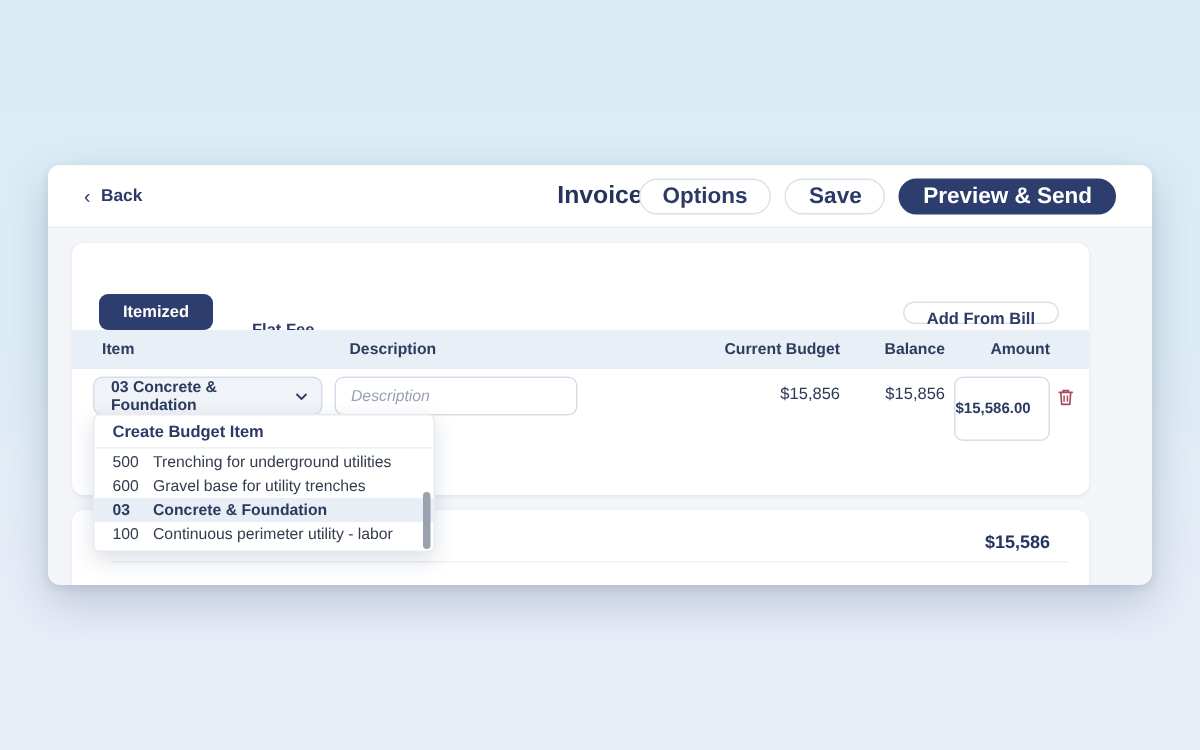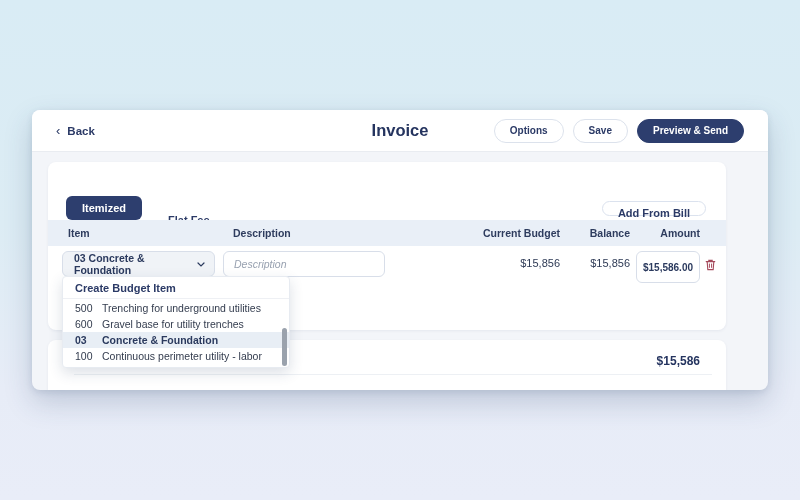--- a/index.html
+++ b/index.html
@@ -45,21 +45,21 @@
   .header-actions {
     margin-left: auto;
     display: flex; align-items: center; gap: 9px;
     position: relative; z-index: 2;
   }
   .pill-btn {
     height: 24px; line-height: 22px;
     padding: 0 15px;
     border: 1px solid #dce2ec; border-radius: 13px;
     background: #fff; color: #2b3a66;
-    font-size: 10px; font-weight: bold;
+    font-size: 15px; font-weight: bold;
     font-family: inherit; cursor: pointer;
   }
   .pill-btn.primary {
     background: #2d3e6e; border-color: #2d3e6e; color: #ffffff;
   }
 
   
   .card {
     position: absolute; left: 16px; width: 678px;
     background: #ffffff; border-radius: 8px;
@@ -120,24 +120,24 @@
   }
   .desc-input::placeholder { color: #98a1b0; font-style: italic; }
   .cell-val {
     position: absolute; top: 95px;
     font-size: 11px; color: #2e3a55;
   }
   .cell-budget { right: 166px; }
   .cell-balance { right: 96px; }
   .amount-input {
     position: absolute; right: 26px; top: 89px;
-    width: 64px; height: 32px;
+    width: 64px; height: 43px;
     background: #fff; border: 1px solid #d8dee9; border-radius: 6px;
     font-size: 10px; color: #2b3a5e; font-family: inherit;
-    text-align: center; font-weight: bold;
+    text-align: left; font-weight: bold;
   }
   .trash-btn {
     position: absolute; right: 9px; top: 95px;
     width: 14px; height: 15px;
     background: none; border: none; cursor: pointer; padding: 0;
     display: flex; align-items: center; justify-content: center;
   }
 
   
   .summary-total {

